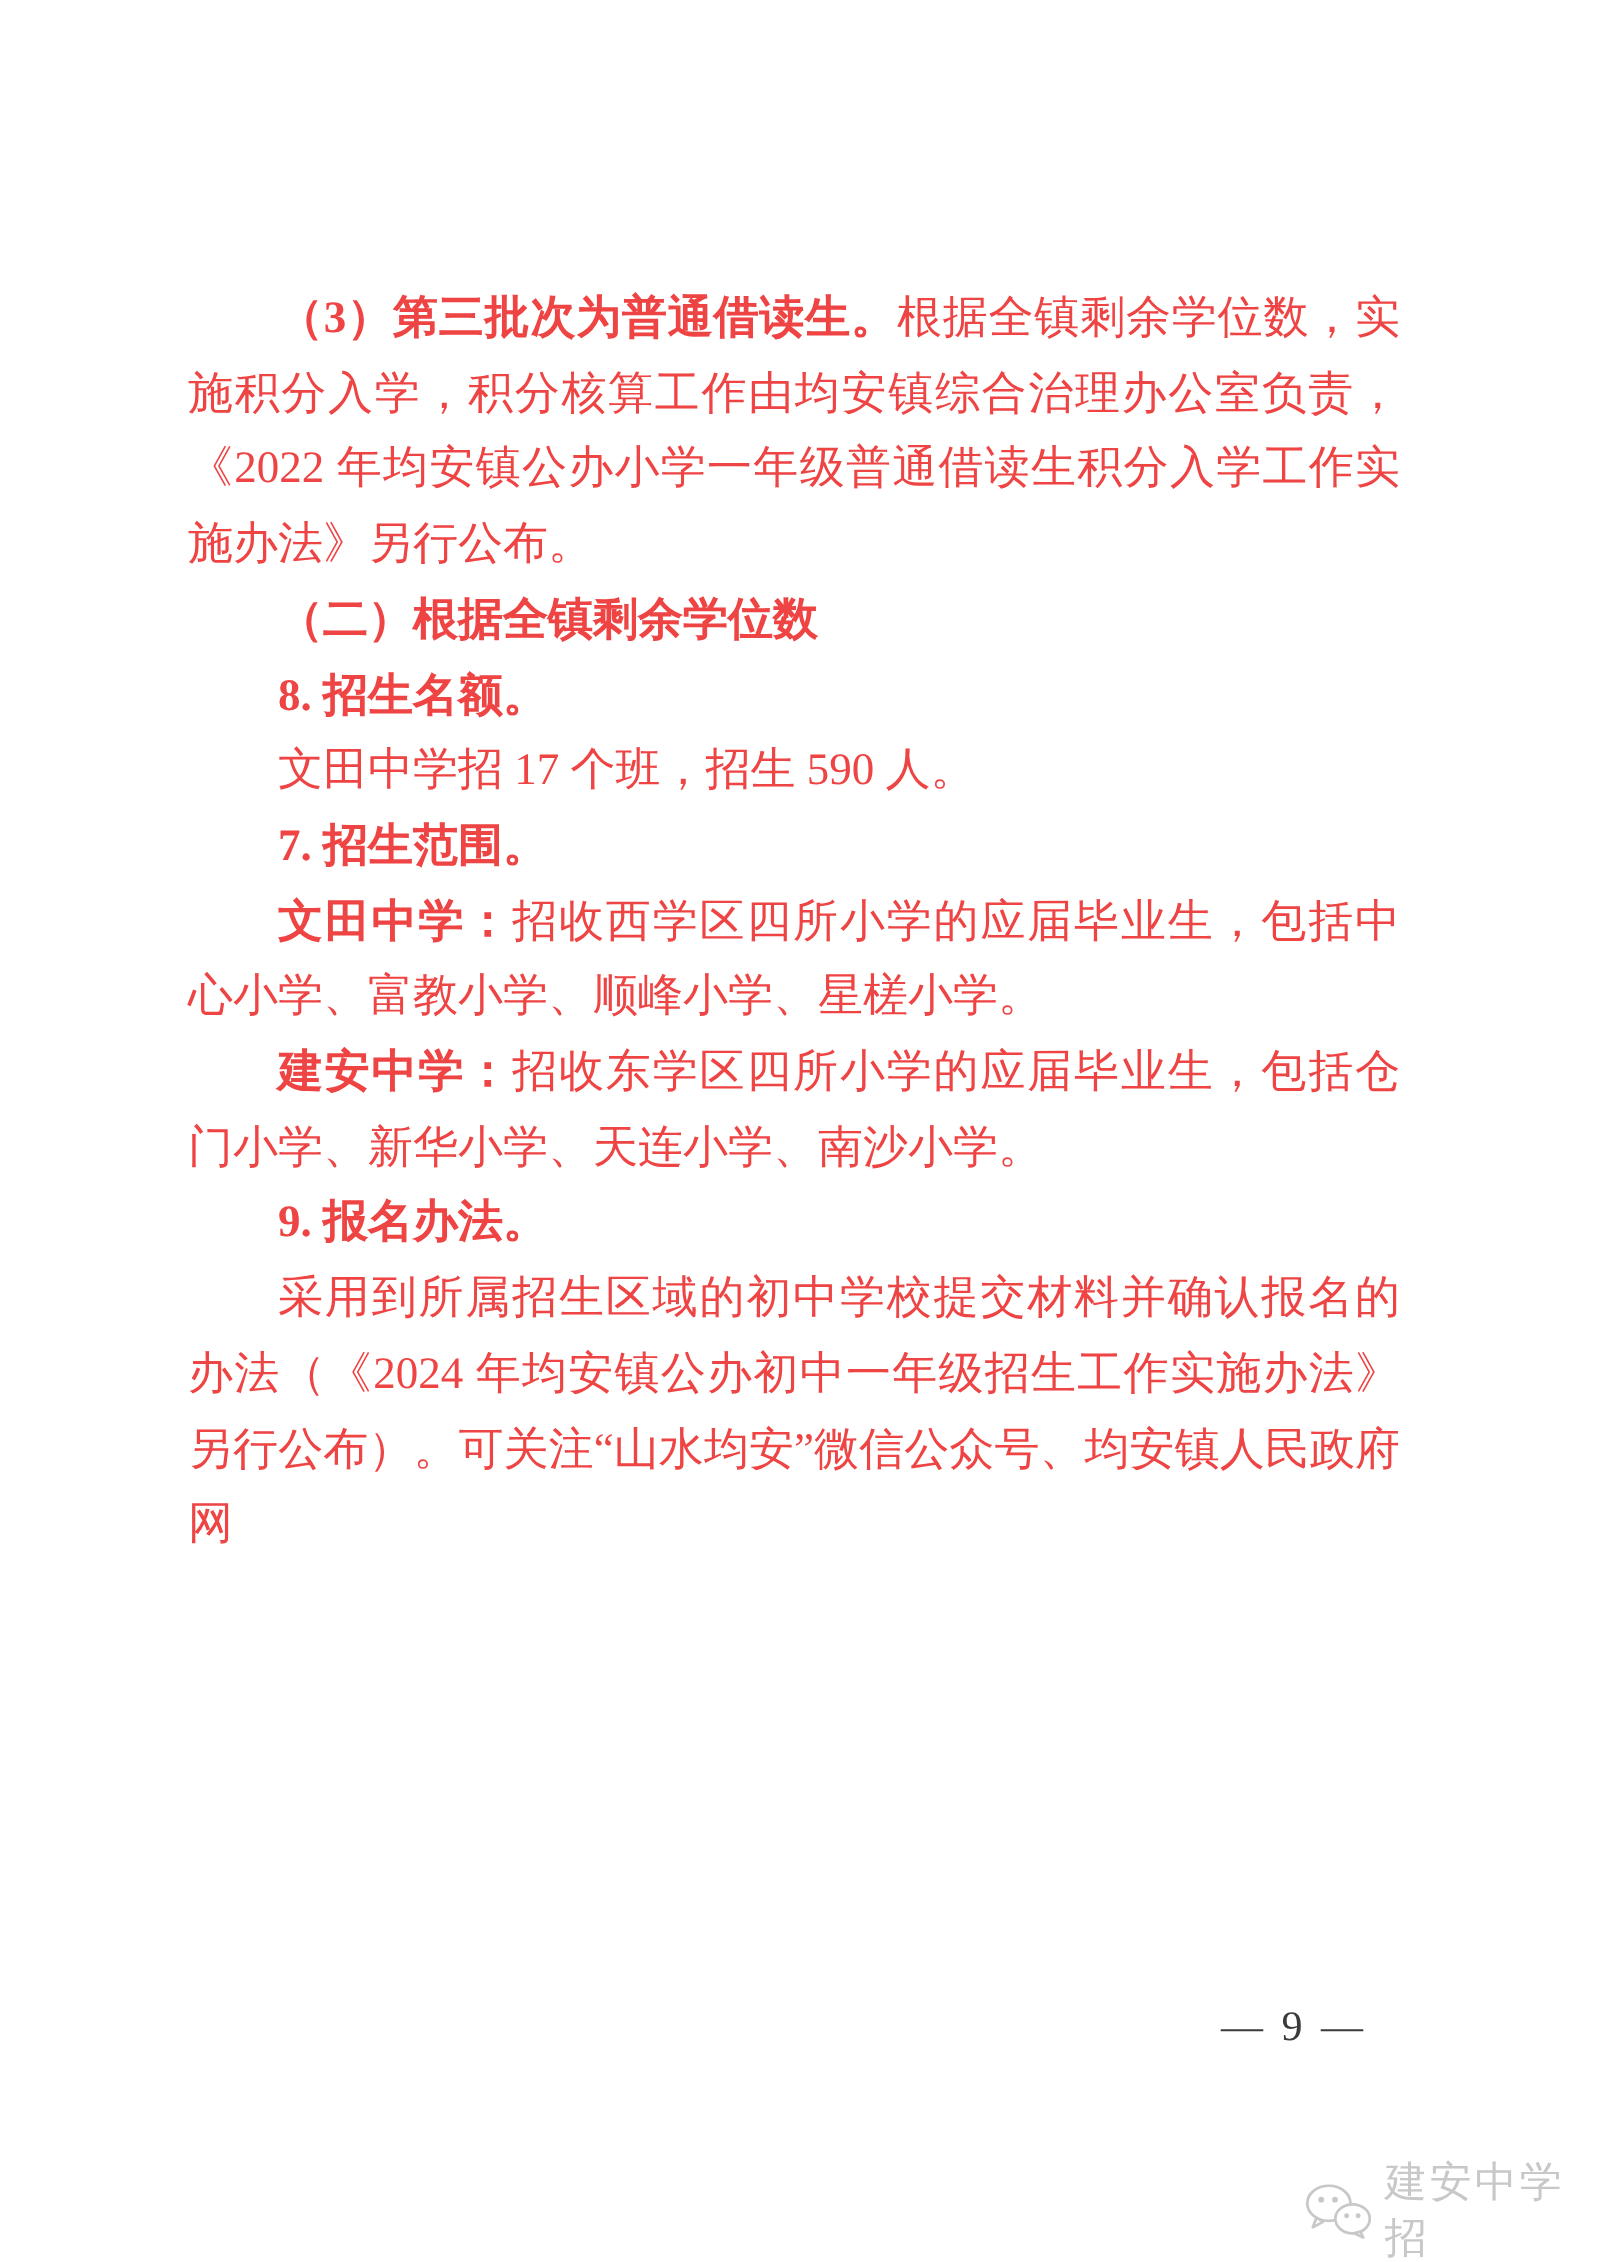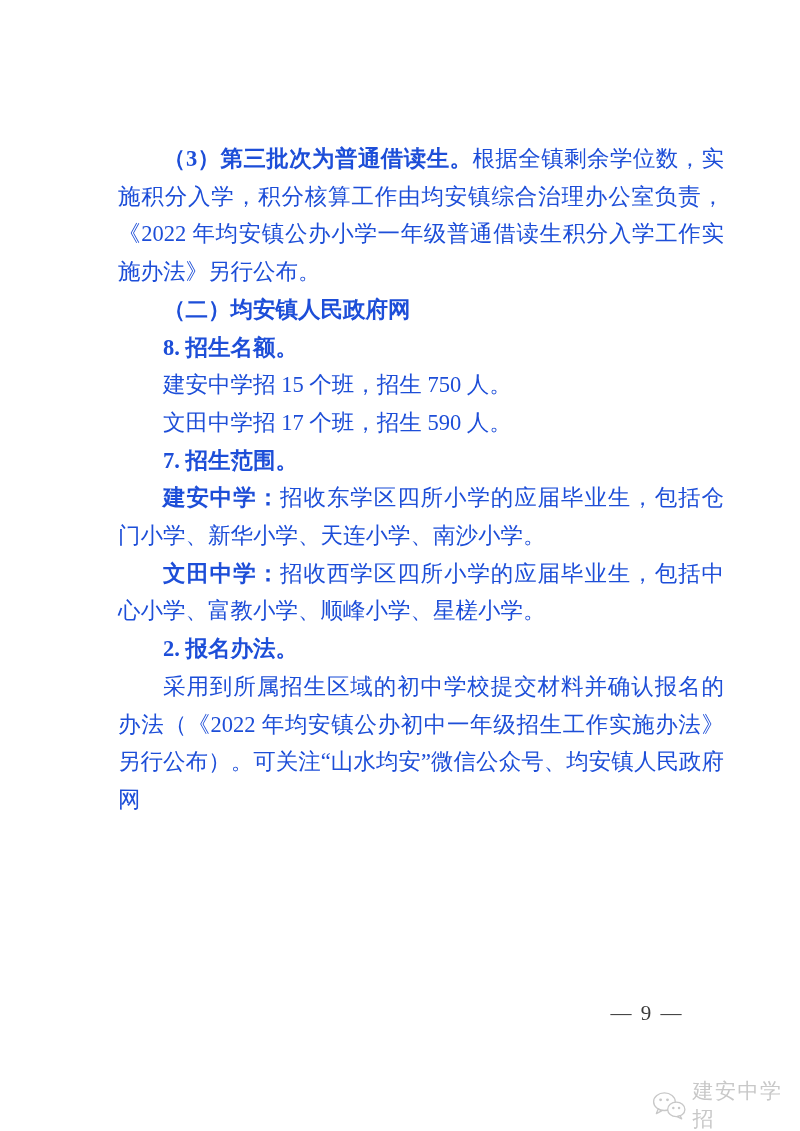--- a/index.html
+++ b/index.html
@@ -9,22 +9,22 @@
     position: relative;
     overflow: hidden;
     font-family: "Liberation Serif", "DejaVu Serif", serif;
   }
   .page {
     position: absolute; inset: 0;
     background: #ffffff;
   }
   .content {
     position: absolute;
-    left: 118px; top: 140px; width: 606px;
-    color: #1d4ed8;
+    left: 94px; top: 140px; width: 606px;
+    color: #ef4444;
     font-size: 22.5px;
     line-height: 37.7px;
     text-align: justify;
     text-justify: inter-character;
   }
   .para {
     margin: 0;
     text-indent: 2em;
   }
   .para .lead { font-weight: bold; }
@@ -52,29 +52,28 @@
     color: #c8c8c8;
   }
 </style>
 </head>
 <body>
 
 <div class="page">
 
   <div class="content">
     <p class="para"><span class="lead">（3）第三批次为普通借读生。</span><span>根据全镇剩余学位数，实施积分入学，积分核算工作由均安镇综合治理办公室负责，《2022 年均安镇公办小学一年级普通借读生积分入学工作实施办法》另行公布。</span></p>
-    <p class="para kaiti"><span class="nolead"></span><span>（二）均安镇人民政府网</span></p>
+    <p class="para kaiti"><span class="nolead"></span><span>（二）根据全镇剩余学位数</span></p>
     <p class="para"><span class="lead">8. 招生名额。</span><span></span></p>
-    <p class="para"><span class="nolead"></span><span>建安中学招 15 个班，招生 750 人。</span></p>
     <p class="para"><span class="nolead"></span><span>文田中学招 17 个班，招生 590 人。</span></p>
     <p class="para"><span class="lead">7. 招生范围。</span><span></span></p>
+    <p class="para"><span class="lead">文田中学：</span><span>招收西学区四所小学的应届毕业生，包括中心小学、富教小学、顺峰小学、星槎小学。</span></p>
     <p class="para"><span class="lead">建安中学：</span><span>招收东学区四所小学的应届毕业生，包括仓门小学、新华小学、天连小学、南沙小学。</span></p>
-    <p class="para"><span class="lead">文田中学：</span><span>招收西学区四所小学的应届毕业生，包括中心小学、富教小学、顺峰小学、星槎小学。</span></p>
-    <p class="para"><span class="lead">2. 报名办法。</span><span></span></p>
-    <p class="para"><span class="nolead"></span><span>采用到所属招生区域的初中学校提交材料并确认报名的办法（《2022 年均安镇公办初中一年级招生工作实施办法》另行公布）。可关注“山水均安”微信公众号、均安镇人民政府网</span></p>
+    <p class="para"><span class="lead">9. 报名办法。</span><span></span></p>
+    <p class="para"><span class="nolead"></span><span>采用到所属招生区域的初中学校提交材料并确认报名的办法（《2024 年均安镇公办初中一年级招生工作实施办法》另行公布）。可关注“山水均安”微信公众号、均安镇人民政府网</span></p>
   </div>
 
   <div class="page-num">— 9 —</div>
 
   <div class="watermark">
     <svg width="36" height="29" viewBox="0 0 36 29" aria-hidden="true">
 
       <g fill="#ffffff" stroke="#c8c8c8" stroke-width="1.4">
         <ellipse cx="13" cy="10.5" rx="11.3" ry="9.2"></ellipse>
         <path d="M6.5 18 L4.6 23 L10 20.2 Z" stroke-linejoin="round"></path>

